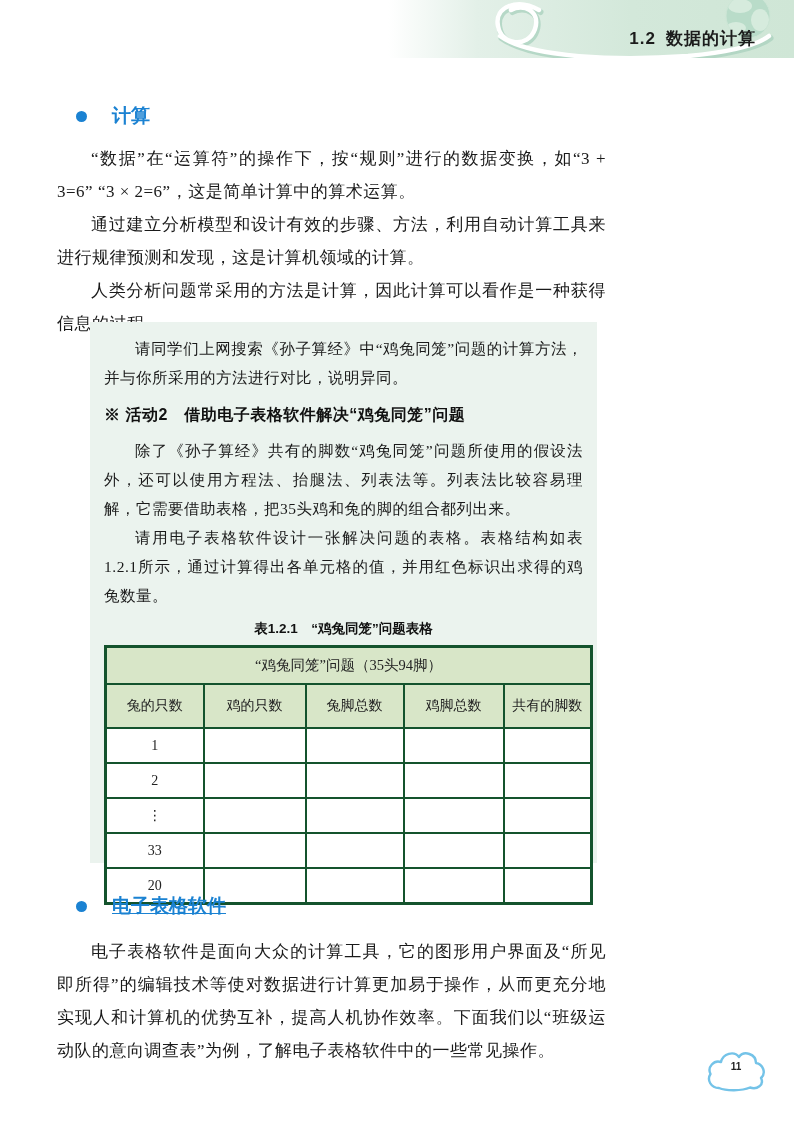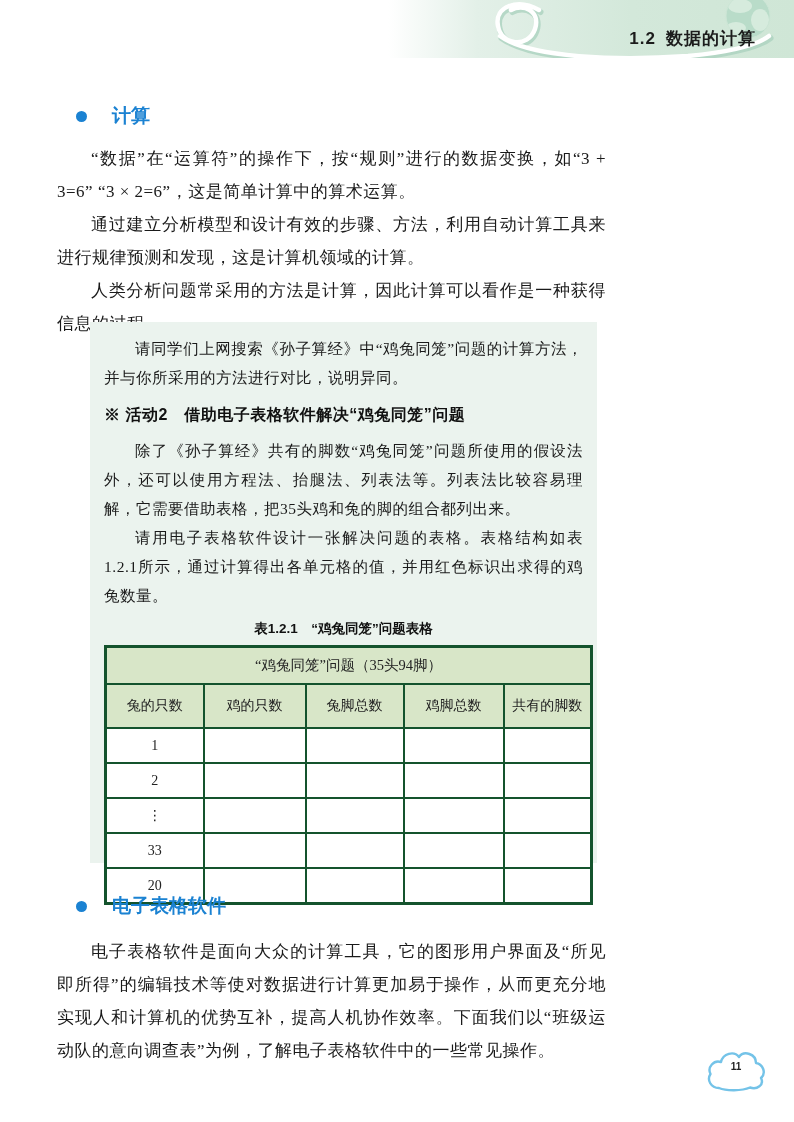--- a/index.html
+++ b/index.html
@@ -173,21 +173,21 @@
           <td>20</td>
           <td></td>
           <td></td>
           <td></td>
           <td></td>
         </tr>
       </tbody>
     </table>
   </div>
 
-  <div class="sec-head" style="top:893px;">
+  <div class="sec-head" style="top:893px;text-decoration:underline;">
     <span class="bullet"></span>
     <span>电子表格软件</span>
   </div>
 
   <p class="para" style="top:918px;">电子表格软件是面向大众的计算工具，它的图形用户界面及“所见即所得”的编辑技术等使对数据进行计算更加易于操作，从而更充分地实现人和计算机的优势互补，提高人机协作效率。下面我们以“班级运动队的意向调查表”为例，了解电子表格软件中的一些常见操作。</p>
 
   <div class="cloud">
     <svg width="64" height="52" viewBox="0 0 64 52" aria-hidden="true">
       <path d="M15 41 C7 41 2.5 33 6.5 27 C3 20 10 12.5 17 15 C19 6.5 30 3.5 35 10 C40 3 52 7 52 16 C59 17 62.5 26 57 31 C60.5 38 53 43 46 40.5 C38 44 22 44 15 41 Z" fill="#ffffff" stroke="#74c3e8" stroke-width="2.4" stroke-linejoin="round"></path>
     </svg>

